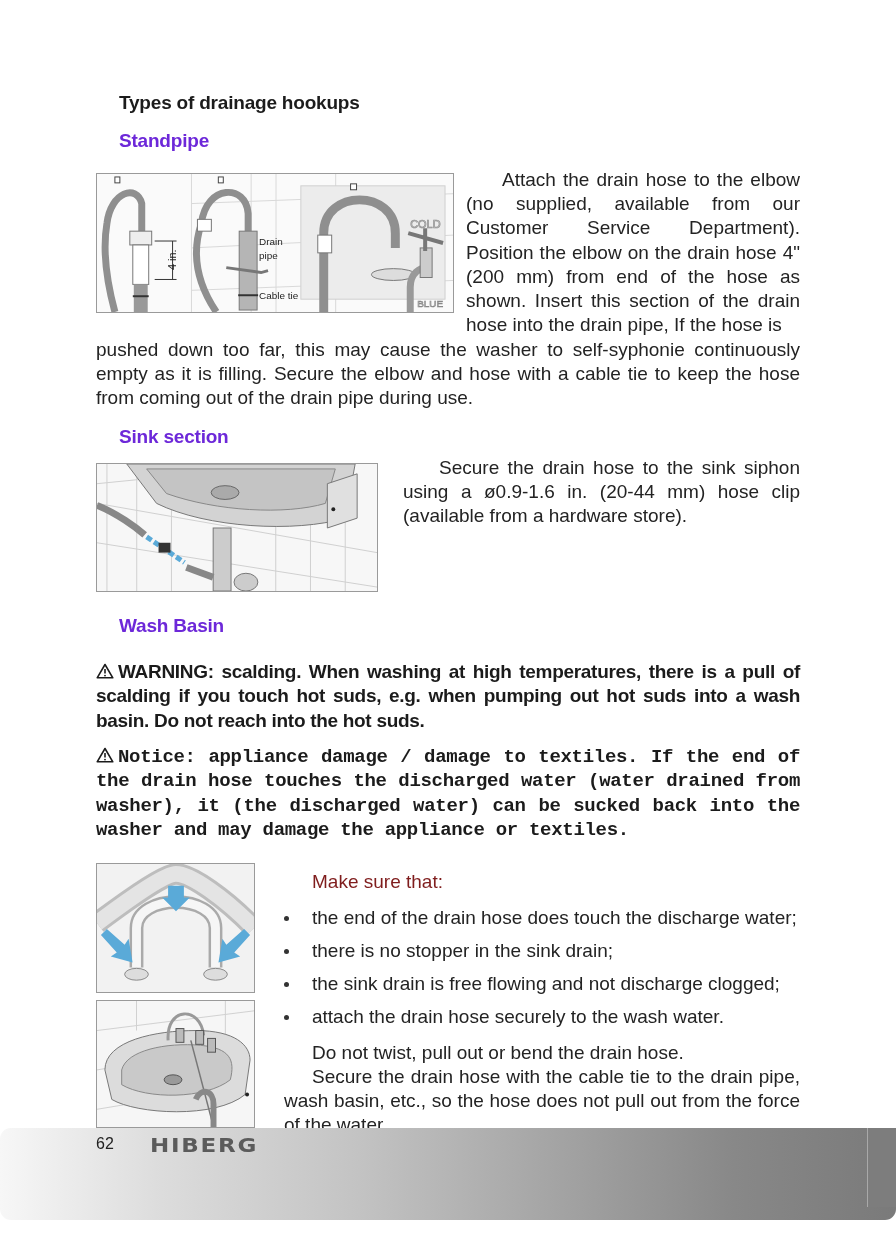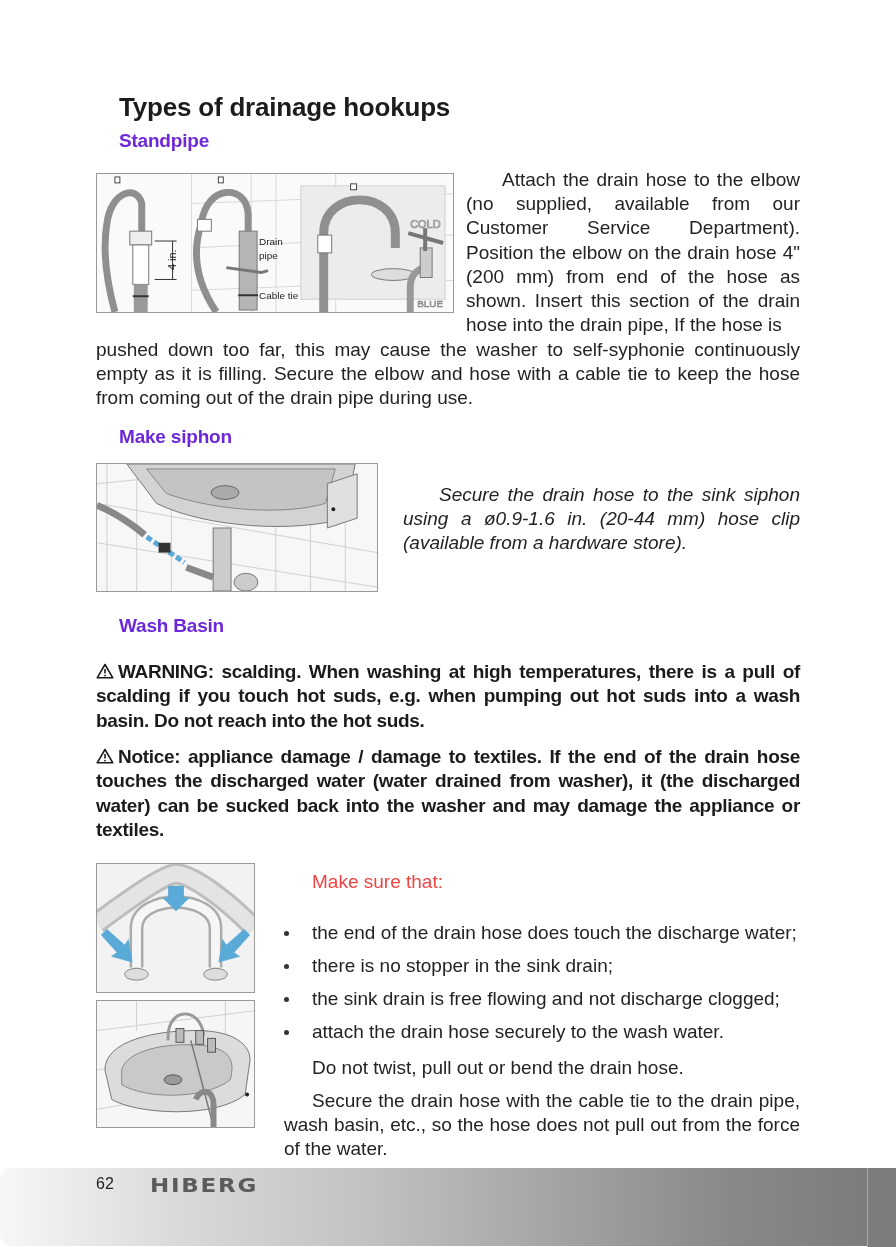--- a/index.html
+++ b/index.html
@@ -1,43 +1,43 @@
 <!DOCTYPE html>
 <html><head>
 <meta charset="utf-8">
 <style>
   * { box-sizing: border-box; margin: 0; padding: 0; }
   html, body { width: 896px; height: 1247px; background: #ffffff; overflow: hidden; }
   body { position: relative; font-family: "Liberation Sans", "DejaVu Sans", sans-serif; color: #1e1e1e; }
 
-  .h1 { position: absolute; left: 119px; top: 92px; font-size: 26px; font-weight: bold; color: #1c1c1c; letter-spacing: -0.2px; }
+  .h1 { position: absolute; left: 119px; top: 92px; font-size: 19px; font-weight: bold; color: #1c1c1c; letter-spacing: -0.2px; }
   .h2 { position: absolute; left: 119px; font-size: 19px; font-weight: bold; color: #6d28d9; letter-spacing: -0.2px; }
 
   .body-text { font-size: 19px; line-height: 24.2px; color: #232323; text-align: justify; }
   .indent { text-indent: 36px; }
 
   .fig { position: absolute; background: #fff; border: 1px solid #9a9a9a; overflow: hidden; }
   .fig svg { display: block; width: 100%; height: 100%; }
 
   .p-standpipe-right { position: absolute; left: 466px; top: 168px; width: 334px; }
   .p-standpipe-full { position: absolute; left: 96px; top: 338px; width: 704px; }
-  .p-sink { position: absolute; left: 403px; top: 483px; width: 397px; font-style: italic; }
+  .p-sink { position: absolute; left: 403px; top: 456px; width: 397px; }
 
   .warn { position: absolute; left: 96px; width: 704px; font-size: 19px; font-weight: bold; line-height: 24.3px; color: #1b1b1b; text-align: justify; letter-spacing: -0.3px; }
   .warn-icon { display: inline-block; width: 18px; height: 16px; vertical-align: -1px; margin-right: 4px; }
 
   .right-col { position: absolute; left: 284px; top: 870px; width: 516px; }
-  .make-sure { font-size: 19px; line-height: 24px; padding-left: 28px; color: #ef4444; margin-bottom: 27px; }
+  .make-sure { font-size: 19px; line-height: 24px; padding-left: 28px; color: #7f1d1d; margin-bottom: 12px; }
   .bullets { list-style: none; }
   .bullets li { position: relative; font-size: 19px; line-height: 24px; padding-left: 28px; margin-bottom: 9px; color: #232323; white-space: nowrap; }
   .bullets li .dot { position: absolute; left: 0; top: 10px; width: 5px; height: 5px; border-radius: 50%; background: #333; }
   .p-twist { font-size: 19px; line-height: 24px; padding-left: 28px; margin-top: 12px; color: #232323; }
-  .p-secure { margin-top: 9px; }
-
-  .footer { position: absolute; left: 0; top: 1168px; width: 896px; height: 78px;
+  .p-secure { }
+
+  .footer { position: absolute; left: 0; top: 1128px; width: 896px; height: 92px;
             background: linear-gradient(90deg, #f7f7f7 0%, #dcdcdc 18%, #c3c3c3 40%, #a4a4a4 62%, #888 82%, #7a7a7a 100%); border-radius: 11px; }
   .footer-tab { position: absolute; left: 867px; top: 0; width: 29px; height: 79px; background: #7d7d7d; border-left: 1px solid #a9a9a9; }
   .page-num { position: absolute; left: 96px; top: 7px; font-size: 16px; color: #222; }
   .brand { position: absolute; left: 150px; top: 5px; font-size: 20px; font-weight: bold; letter-spacing: 1.5px; color: #5b5b5b;
            font-family: "DejaVu Sans", sans-serif; transform: scaleX(1.15); transform-origin: left; }
 </style>
 </head>
 <body>
 
 <div class="h1">Types of drainage hookups</div>
@@ -89,21 +89,21 @@
     <rect x="325" y="75" width="12" height="30" fill="#ccc" stroke="#777"></rect>
     <path d="M313 60 L 348 70 M 330 55 L 330 78" stroke="#777" stroke-width="4"></path>
     <text x="315" y="55" font-size="11" font-family="Liberation Sans, sans-serif" fill="none" stroke="#888" stroke-width="0.7">COLD</text>
     <text x="322" y="135" font-size="10" font-family="Liberation Sans, sans-serif" fill="none" stroke="#888" stroke-width="0.7">BLUE</text>
   </svg>
 </div>
 
 <p class="body-text indent p-standpipe-right">Attach the drain hose to the elbow (no supplied, available from our Customer Service Department). Position the elbow on the drain hose 4" (200 mm) from end of the hose as shown. Insert this section of the drain hose into the drain pipe, If the hose is</p>
 <p class="body-text p-standpipe-full" style="text-align:justify;">pushed down too far, this may cause the washer to self-syphonie continuously empty as it is filling. Secure the elbow and hose with a cable tie to keep the hose from coming out of the drain pipe during use.</p>
 
-<div class="h2" style="top:426px;">Make siphon</div>
+<div class="h2" style="top:426px;">Sink section</div>
 
 <div class="fig" style="left:96px; top:463px; width:282px; height:129px;">
   <svg viewBox="0 0 282 129" preserveAspectRatio="none">
     <rect width="282" height="129" fill="#f7f7f7"></rect>
     <g stroke="#cfcfcf" stroke-width="1">
       <line x1="10" y1="0" x2="10" y2="129"></line>
         <line x1="40" y1="0" x2="40" y2="129"></line>
         <line x1="75" y1="0" x2="75" y2="129"></line>
       <line x1="180" y1="0" x2="180" y2="129"></line>
         <line x1="215" y1="0" x2="215" y2="129"></line>
@@ -131,21 +131,21 @@
 <div class="h2" style="top:615px;">Wash Basin</div>
 
 <div class="warn" style="top:660px;">
   <svg class="warn-icon" viewBox="0 0 18 16">
     <path d="M9 1.5 L 16.8 14.8 L 1.2 14.8 Z" fill="none" stroke="#1b1b1b" stroke-width="1.6" stroke-linejoin="round"></path>
     <line x1="9" y1="6" x2="9" y2="10.5" stroke="#1b1b1b" stroke-width="1.6"></line>
     <circle cx="9" cy="12.6" r="0.9" fill="#1b1b1b"></circle>
   </svg><span>WARNING: scalding. When washing at high temperatures, there is a pull of scalding if you touch hot suds, e.g. when pumping out hot suds into a wash basin. Do not reach into the hot suds.</span>
 </div>
 
-<div class="warn" style="top:745px;">
+<div class="warn" style="top:745px;font-family:Liberation Mono, monospace;">
   <svg class="warn-icon" viewBox="0 0 18 16">
     <path d="M9 1.5 L 16.8 14.8 L 1.2 14.8 Z" fill="none" stroke="#1b1b1b" stroke-width="1.6" stroke-linejoin="round"></path>
     <line x1="9" y1="6" x2="9" y2="10.5" stroke="#1b1b1b" stroke-width="1.6"></line>
     <circle cx="9" cy="12.6" r="0.9" fill="#1b1b1b"></circle>
   </svg><span>Notice: appliance damage / damage to textiles. If the end of the drain hose touches the discharged water (water drained from washer), it (the discharged water) can be sucked back into the washer and may damage the appliance or textiles.</span>
 </div>
 
 <div class="fig" style="left:96px; top:863px; width:159px; height:130px;">
   <svg viewBox="0 0 159 130" preserveAspectRatio="none">
     <rect width="159" height="130" fill="#f2f2f2"></rect>

